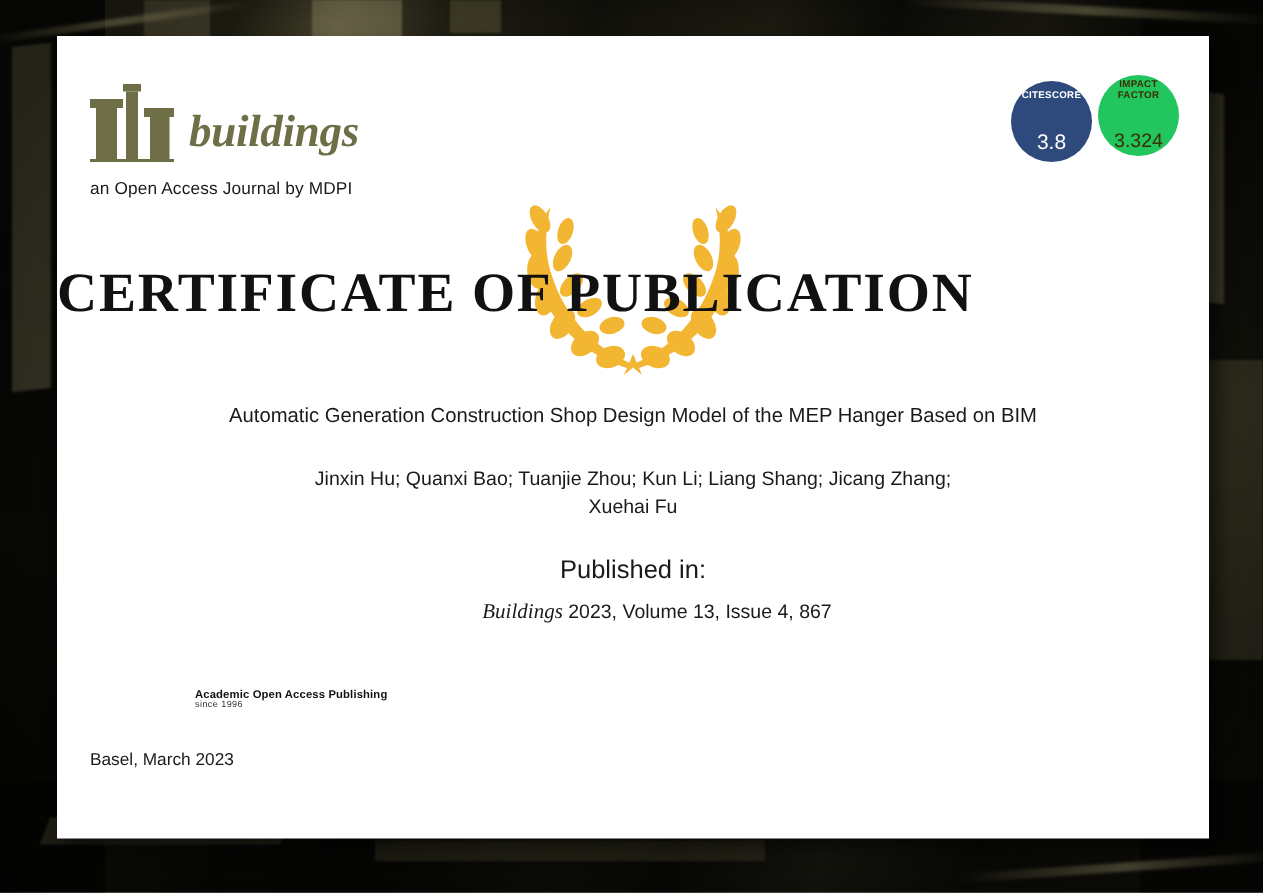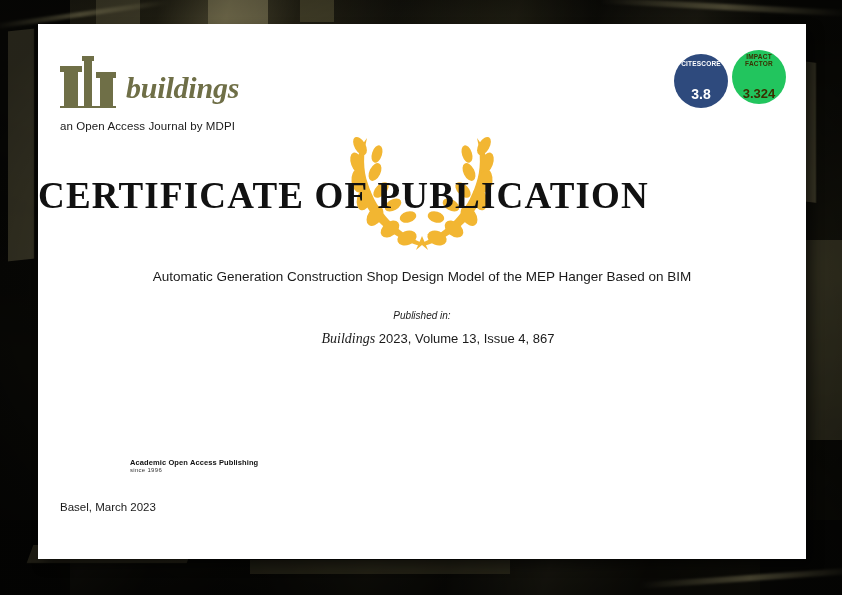--- a/index.html
+++ b/index.html
@@ -148,21 +148,21 @@
     color: #3a3000;
   }
   .badge-label {
     font-size: 6.5px;
     font-weight: bold;
     line-height: 1.15;
     letter-spacing: 0.2px;
   }
   .badge-value {
     font-size: 14px;
-    font-weight: bold;
+    font-weight: normal;
     line-height: 1.1;
     margin-top: 19px;
   }
   .badge-impact .badge-value { font-size: 13px; }
 
   
   .laurel {
     position: absolute;
     left: 50%;
     top: 108px;
@@ -203,23 +203,22 @@
   .line-authorby {
     font-size: 13px;
     margin-bottom: 11px;
   }
   .line-authors {
     font-size: 13px;
     line-height: 1.45;
     margin-bottom: 22px;
   }
   .line-pubin {
-    font-size: 10px;
+    font-size: 17px;
     margin-bottom: 10px;
-    font-style: italic;
   }
   .line-journal {
     font-size: 13px;
     padding-left: 32px;
   }
   .line-journal em {
     font-family: "Liberation Serif", serif;
     font-style: italic;
     font-size: 14px;
   }
@@ -350,20 +349,24 @@
 
           <path d="M95 104 L89 118 L95 113 L101 118 Z"></path>
         </g>
       </svg>
     </div>
 
     <div class="cert-title">CERTIFICATE OF PUBLICATION</div>
 
     <div class="body-block">
       <div class="line-article">Automatic Generation Construction Shop Design Model of the MEP Hanger Based on BIM</div>
+      <div class="line-authors">
+        <span>Jinxin Hu; Quanxi Bao; Tuanjie Zhou; Kun Li; Liang Shang; Jicang Zhang;</span><br>
+        <span>Xuehai Fu</span>
+      </div>
       <div class="line-pubin">Published in:</div>
       <div class="line-journal">
         <em>Buildings</em>
         <span>2023, Volume 13, Issue 4, 867</span>
       </div>
     </div>
 
     <div class="mdpi-tag">
       <div class="t1">Academic Open Access Publishing</div>
       <div class="t2">since 1996</div>

